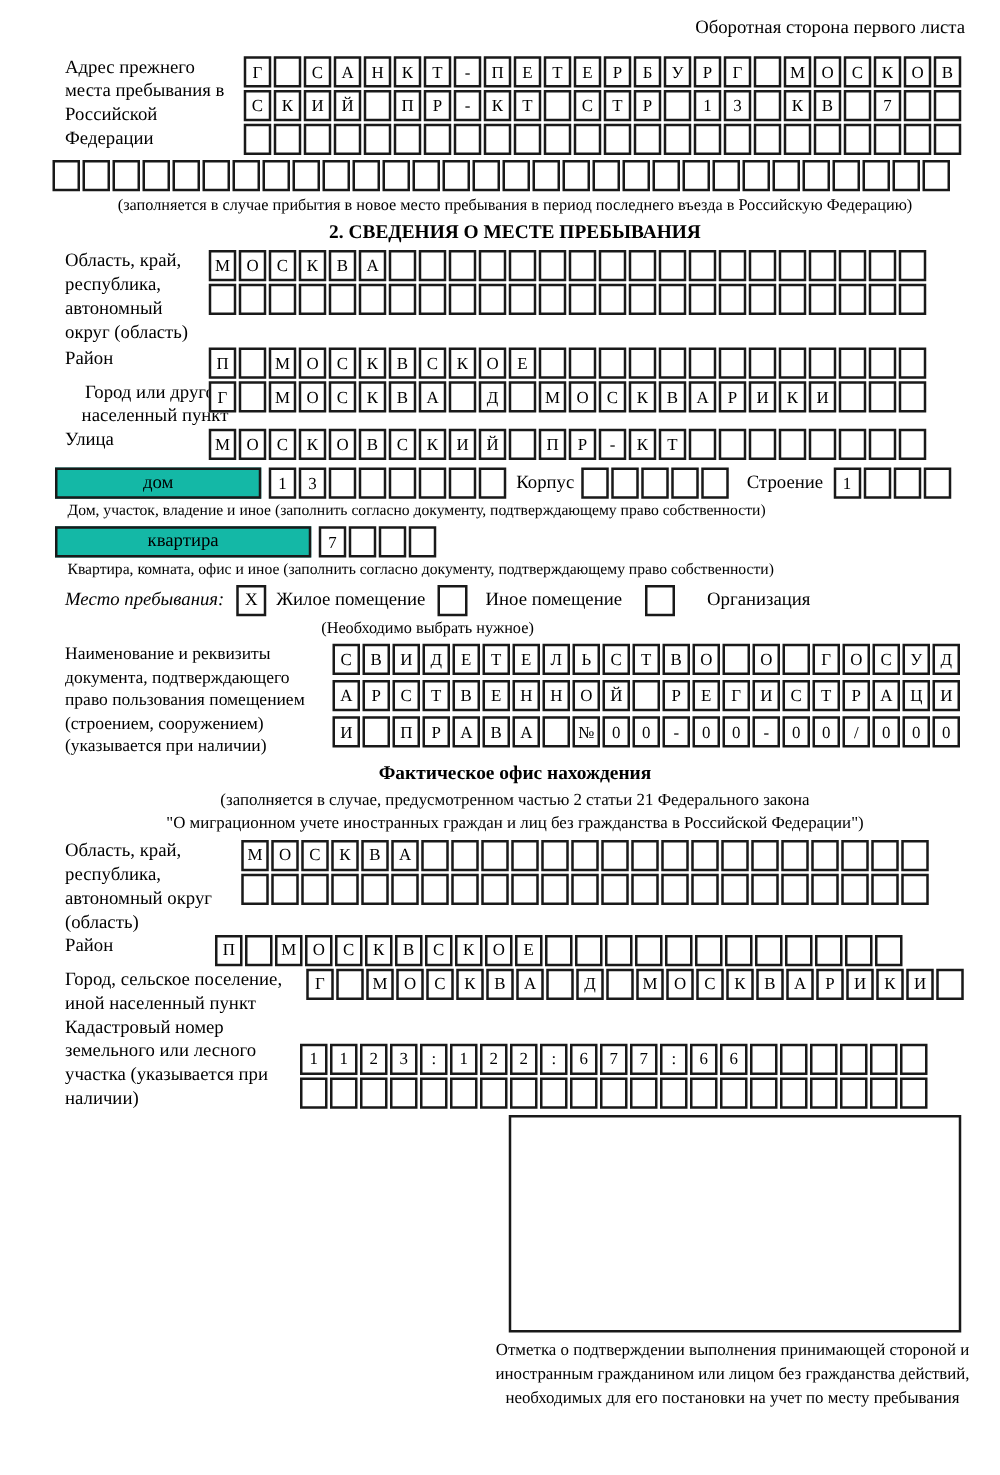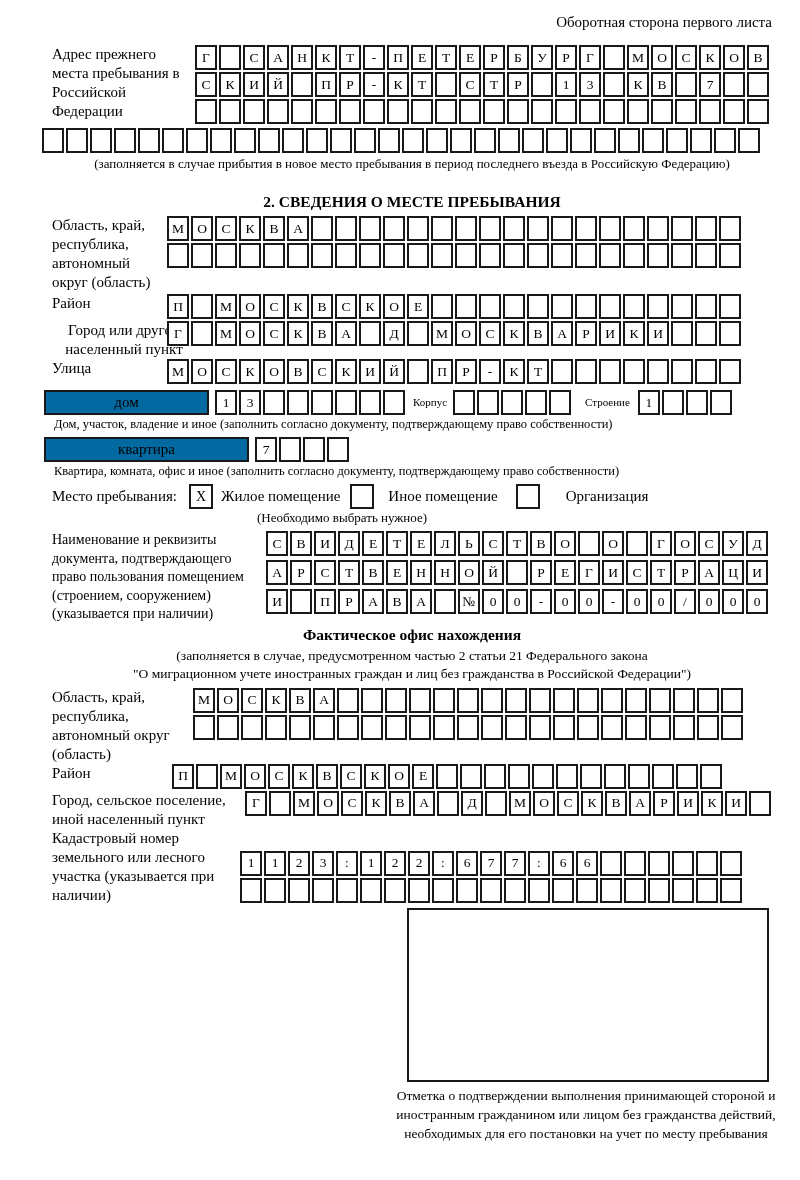--- a/index.html
+++ b/index.html
@@ -15,25 +15,25 @@
   .w135{width:135px;} .w115{width:115px;} .w144{width:144px;text-align:center;}
   .w213{width:213px;font-size:14px;line-height:18.5px;}
   .w141{width:141px;} .w120{width:120px;} .w193{width:193px;} .w188{width:188px;}
   .cellrow{display:flex;gap:2px;margin-bottom:2px;flex:none;}
   .cell{
     width:18px;height:21px;flex:none;border:2px solid #191919;background:#fff;
     display:flex;align-items:center;justify-content:center;
     font-size:13.5px;line-height:1;
   }
   .fullrow{margin-left:-10px;margin-bottom:2px;}
-  .caption{font-size:13px;line-height:18px;text-align:center;margin-bottom:20px;}
+  .caption{font-size:13px;line-height:18px;text-align:center;margin-bottom:4px;}
   .smallcap{font-size:12.5px;line-height:17px;text-align:left;margin:1px 0 4px 2px;}
   .sec-title{font-size:15.5px;font-weight:bold;text-align:center;margin:2px 0 5px 0;}
-  .widebox{height:21px;border:2px solid #191919;display:flex;align-items:center;justify-content:center;font-size:15px;flex:none;background:#0369a1;}
-  .inline-label{font-size:11px;line-height:25px;flex:none;}
+  .widebox{height:21px;border:2px solid #191919;display:flex;align-items:center;justify-content:center;font-size:15px;flex:none;background:#14b8a6;}
+  .inline-label{font-size:15px;line-height:25px;flex:none;}
   .checkbox{width:20px;height:21px;border:2px solid #191919;display:flex;align-items:center;justify-content:center;font-size:14px;flex:none;background:#fff;}
   .stay-row{display:flex;align-items:center;margin-bottom:1px;}
   .stay-label{font-size:15px;}
   .stay-note{font-size:13px;margin:0 0 5px 205px;}
   .house-row{margin-left:-8px;margin-bottom:1px;align-items:center;}
   .gap6{margin-left:6px;} .gap8{margin-left:8px;} .gap10{margin-left:10px;}
   .gap14{margin-left:14px;} .gap18{margin-left:18px;} .gap26{margin-left:26px;}
   .actual-cap{font-size:13.5px;line-height:18.5px;text-align:center;}
   .mark-box{width:358px;height:170px;border:2px solid #191919;margin-left:355px;margin-top:3px;background:#fff;}
   .mark-caption{width:392px;margin-left:338px;margin-top:4px;font-size:13.5px;line-height:19px;text-align:center;}
@@ -349,21 +349,21 @@
     <div class="cellrow gap6" style="margin-bottom:0;">
         <span class="cell">7</span>
         <span class="cell">&nbsp;</span>
         <span class="cell">&nbsp;</span>
         <span class="cell">&nbsp;</span>
       </div>
   </div>
   <div class="smallcap">Квартира, комната, офис и иное (заполнить согласно документу, подтверждающему право собственности)</div>
 
   <div class="stay-row">
-    <div class="stay-label" style="width:137px;">Место пребывания:</div>
+    <div class="stay-label" style="width:137px;font-style:italic;">Место пребывания:</div>
     <div class="checkbox">X</div>
     <div class="stay-label gap8">Жилое помещение</div>
     <div class="checkbox gap10"></div>
     <div class="stay-label gap14">Иное помещение</div>
     <div class="checkbox gap18"></div>
     <div class="stay-label gap26">Организация</div>
   </div>
   <div class="stay-note">(Необходимо выбрать нужное)</div>
 
   <div class="frow mb0">

